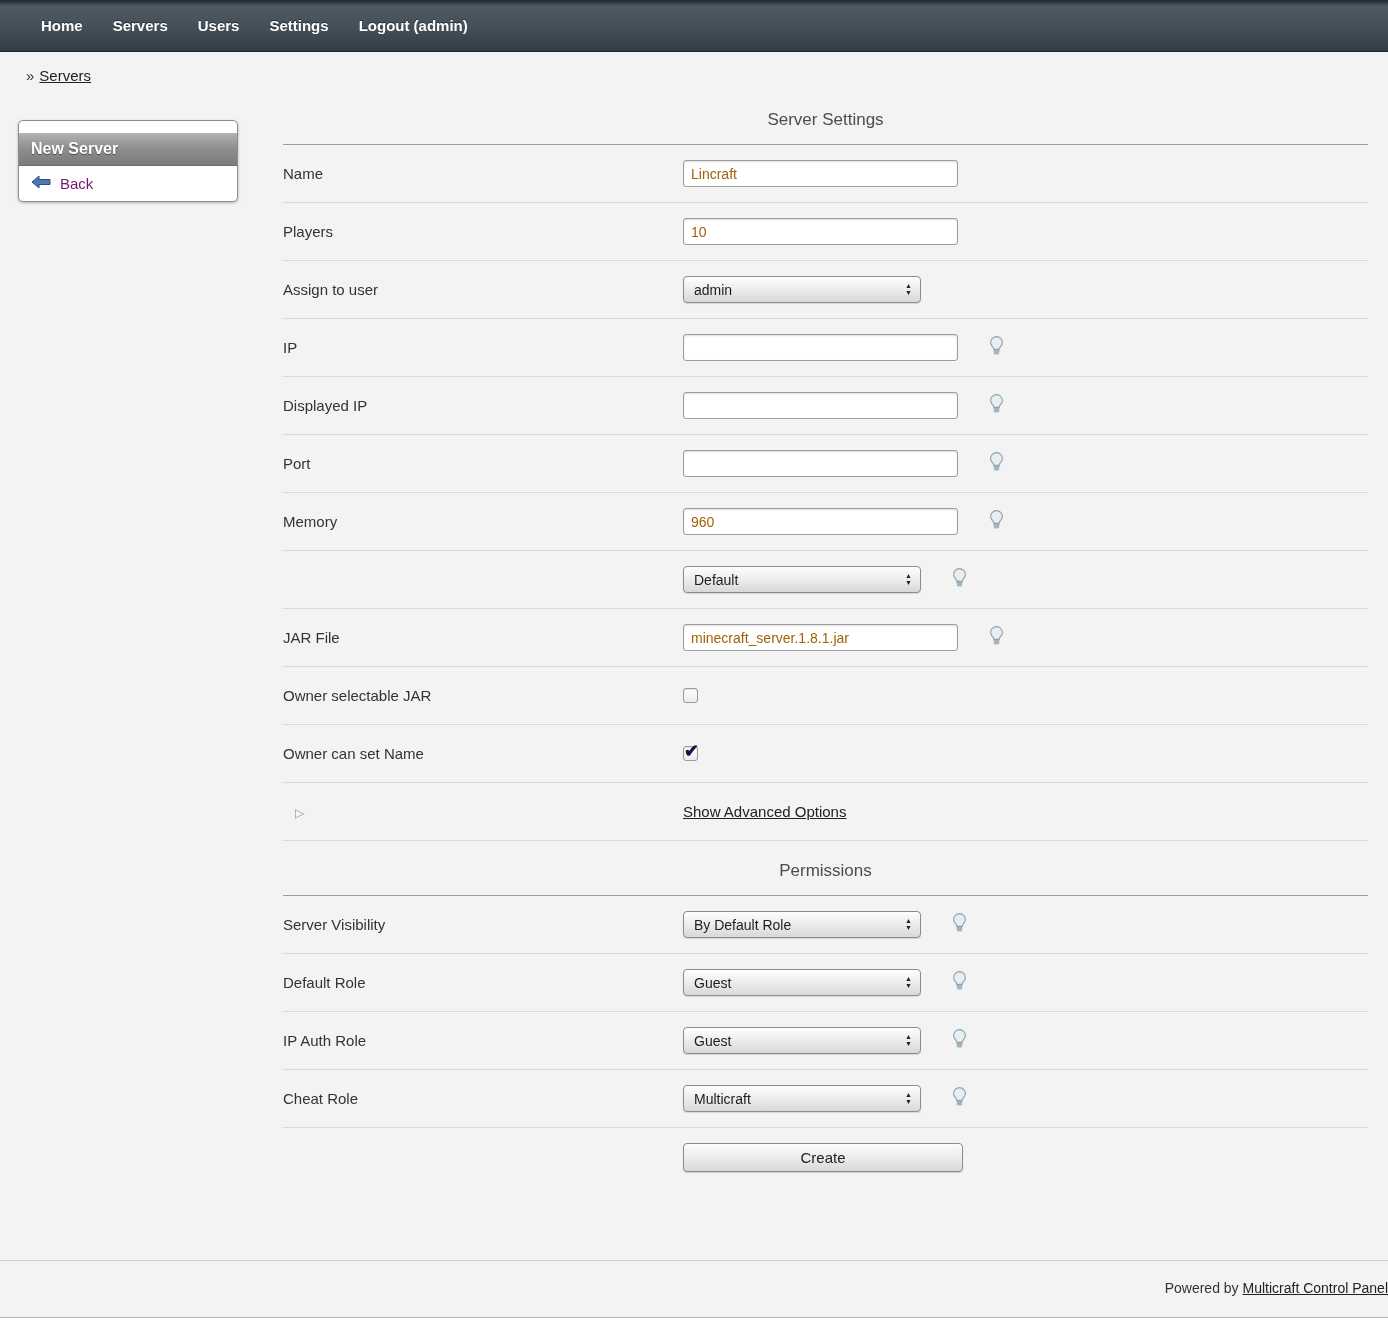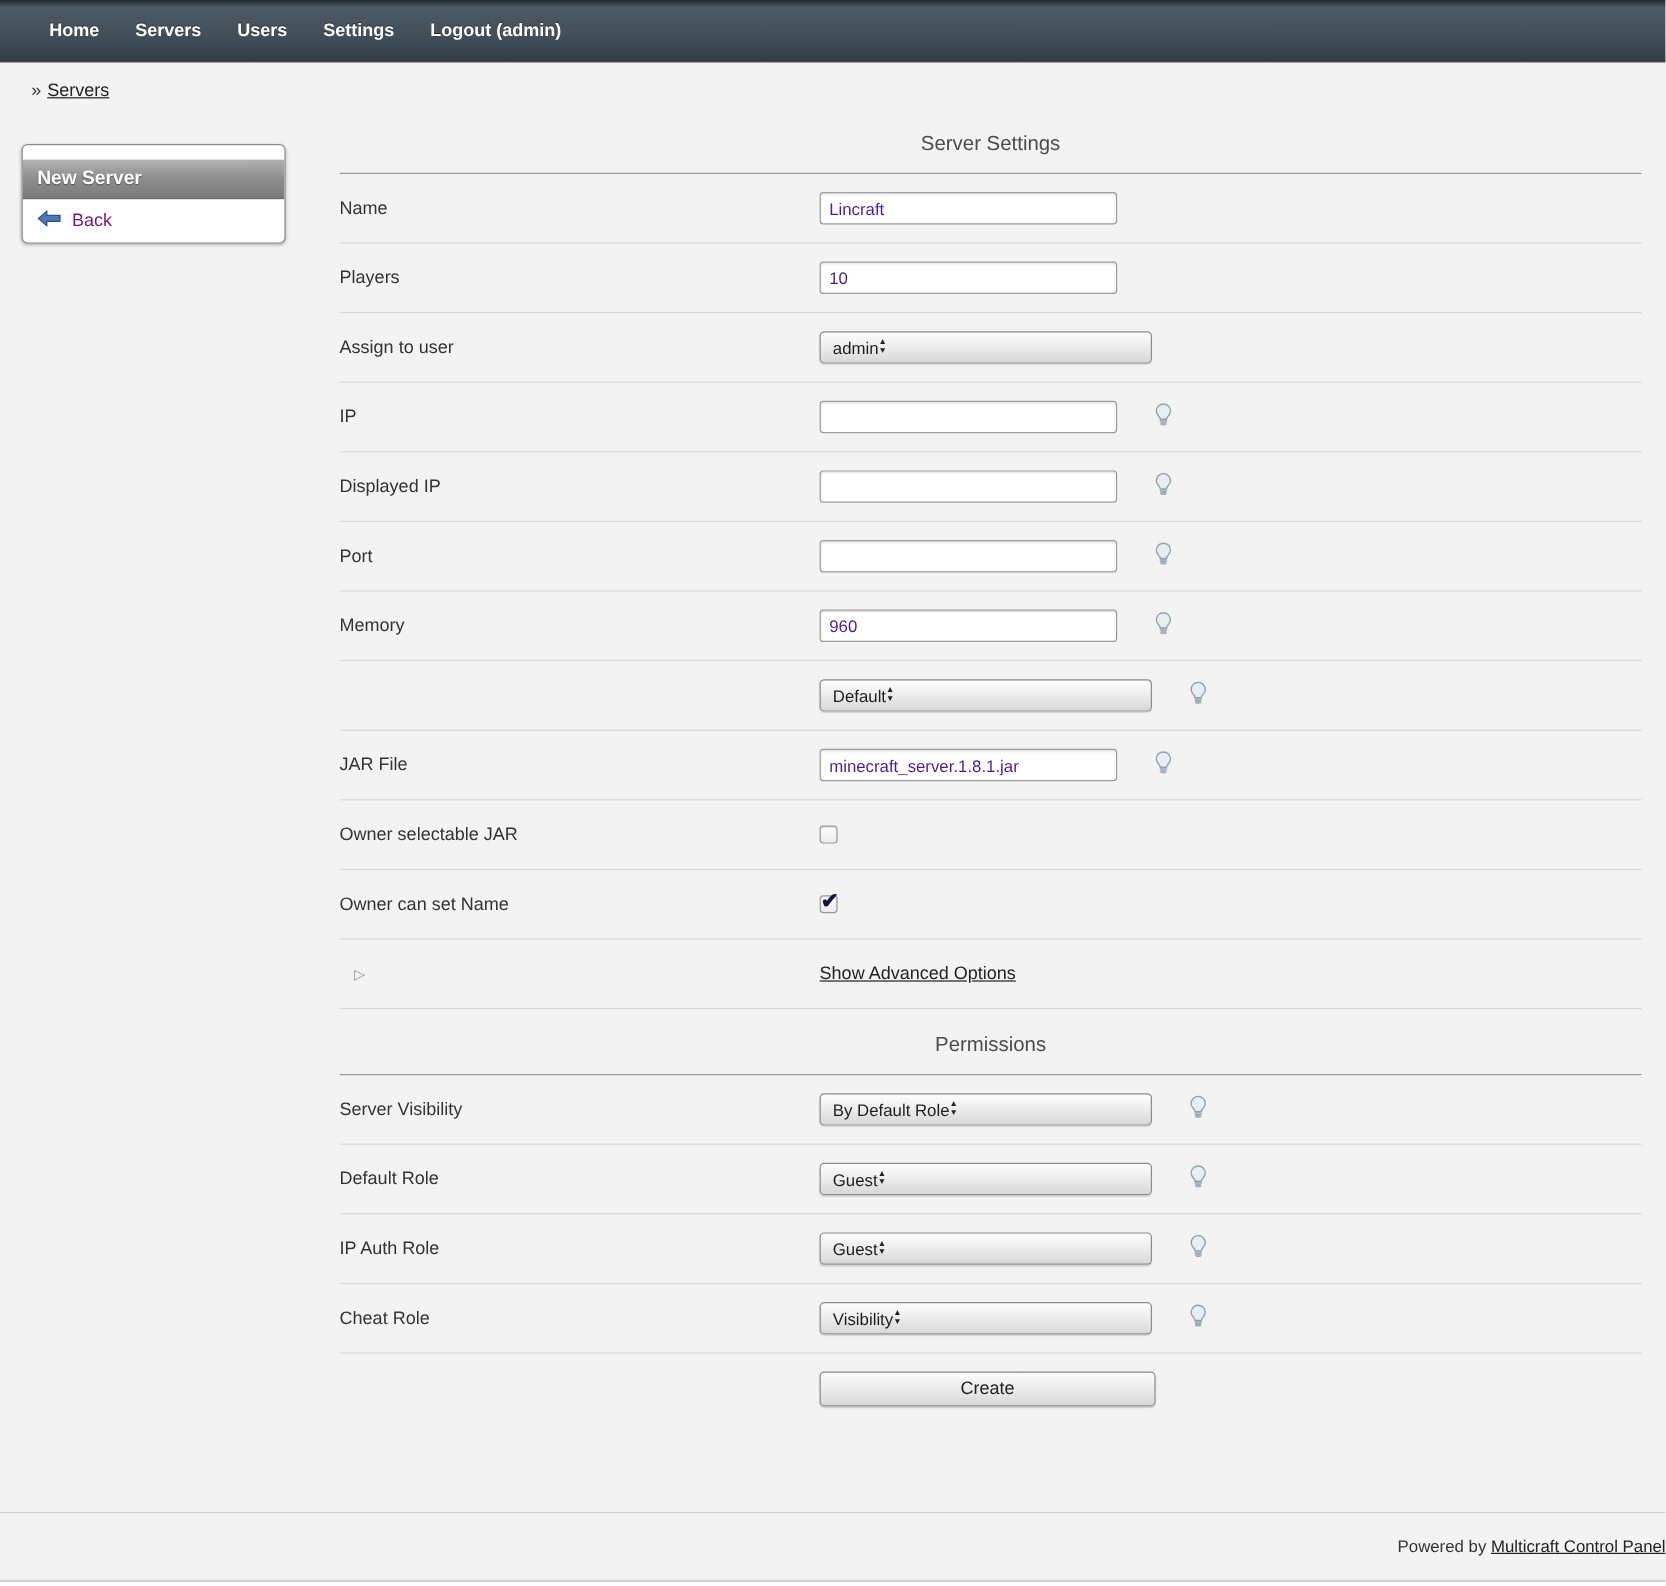--- a/index.html
+++ b/index.html
@@ -99,42 +99,43 @@
   .row-label {
     width: 400px;
     font-size: 15px;
     color: #333;
     padding-right: 10px;
   }
   .row-label .tri { color: #9a9a9a; font-size: 12px; padding-left: 12px; }
   .row-value { display: flex; align-items: center; gap: 28px; }
 
   .text-input {
-    width: 248px;
+    width: 275px;
     height: 27px;
     border: 1px solid #9d9d9d;
     border-radius: 3px;
     padding: 0 7px;
     font-family: "Liberation Sans", sans-serif;
     font-size: 14px;
-    color: #4c1d95;
+    color: #a16207;
     background: #fff;
     box-shadow: inset 0 1px 2px rgba(0,0,0,.14);
     outline: none;
   }
 
   .fake-select {
-    width: 277px;
+    width: 238px;
     height: 27px;
     border: 1px solid #8c8c8c;
     border-radius: 4px;
     background: linear-gradient(180deg, #fefefe 0%, #ececec 50%, #d8d8d8 100%);
     box-shadow: 0 1px 1px rgba(0,0,0,.12);
     display: flex;
     align-items: center;
+    justify-content: space-between;
     padding: 0 8px 0 10px;
     font-size: 14px;
     color: #1d1d1d;
     cursor: pointer;
   }
   .select-arrows {
     display: flex;
     flex-direction: column;
     font-size: 7px;
     line-height: 6.5px;
@@ -437,21 +438,21 @@
             <rect x="7.8" y="16.6" width="4.4" height="1.5" rx=".7" fill="#b3c2cb" stroke="#8fa3ae" stroke-width=".7"></rect>
           </svg>
         </span>
       </div>
     </div>
 
     <div class="form-row">
       <label class="row-label">Cheat Role</label>
       <div class="row-value">
         <div class="fake-select">
-          <span>Visibility</span>
+          <span>Multicraft</span>
           <span class="select-arrows">
               <span>▲</span>
               <span>▼</span>
             </span>
         </div>
         <span class="bulb">
           <svg width="21" height="21" viewBox="0 0 20 20">
             <path d="M10 1.6 a5.6 5.6 0 0 1 5.6 5.6 c0 2.3-1.4 3.4-2.2 4.4-.5.6-.9 1.2-.9 2.1 h-5 c0-.9-.4-1.5-.9-2.1C5.8 10.6 4.4 9.5 4.4 7.2 A5.6 5.6 0 0 1 10 1.6z" fill="#e8eef2" stroke="#8fa3ae" stroke-width="1.1"></path>
             <rect x="7.4" y="14.4" width="5.2" height="1.7" rx=".8" fill="#b3c2cb" stroke="#8fa3ae" stroke-width=".7"></rect>
             <rect x="7.8" y="16.6" width="4.4" height="1.5" rx=".7" fill="#b3c2cb" stroke="#8fa3ae" stroke-width=".7"></rect>

